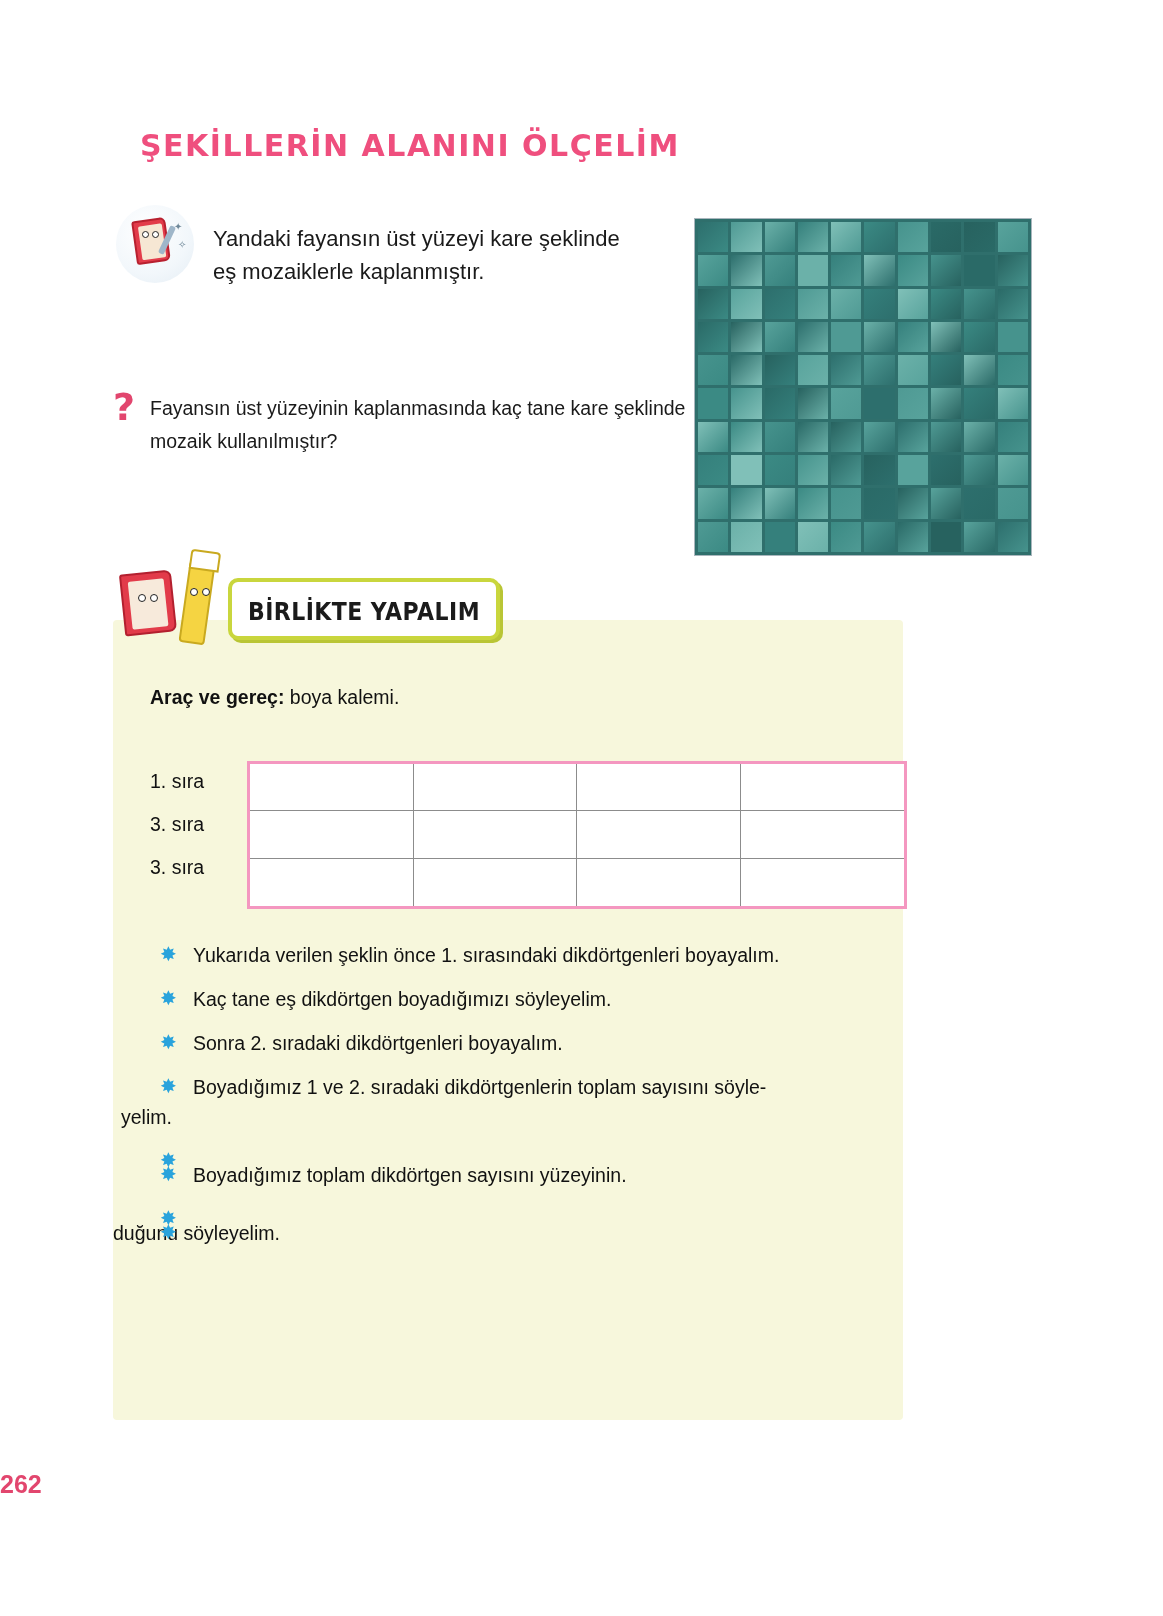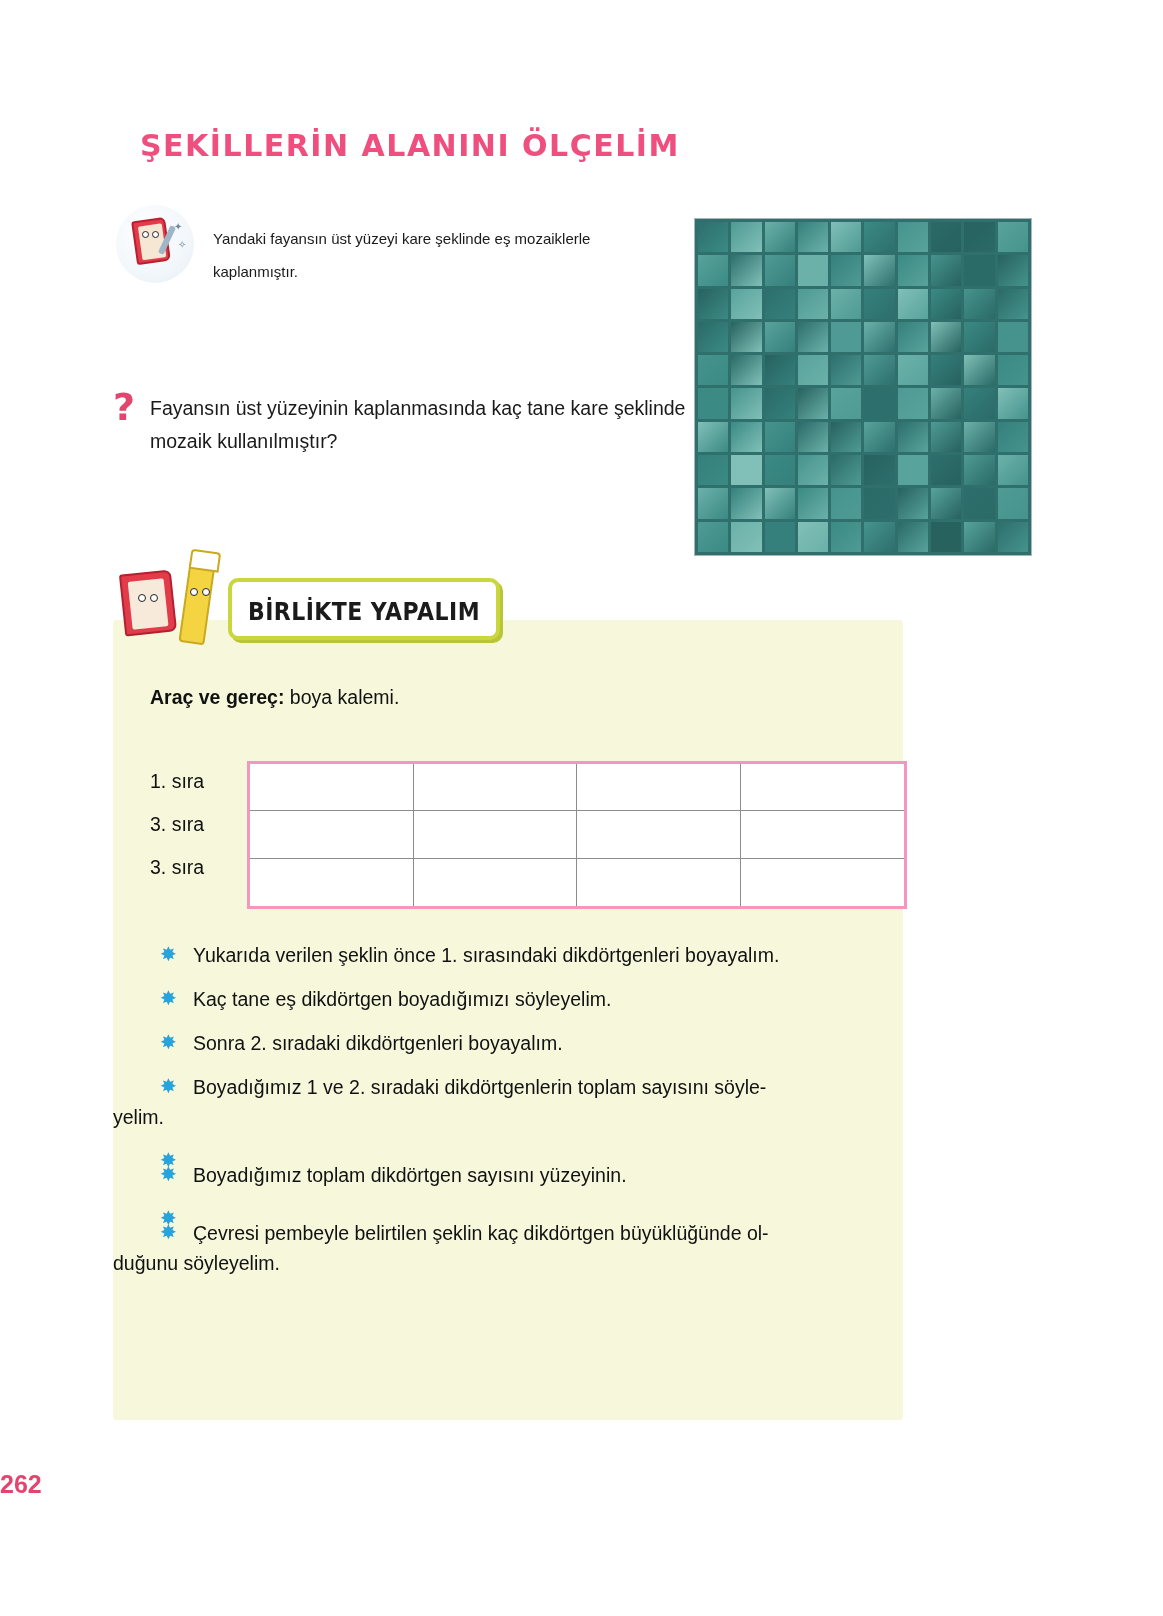--- a/index.html
+++ b/index.html
@@ -78,21 +78,21 @@
     color: #6f8899;
     font-size: 10px;
   }
 
   
   .intro-text {
     position: absolute;
     left: 213px;
     top: 222px;
     width: 430px;
-    font-size: 15px;
+    font-size: 22px;
     line-height: 33px;
     color: #1a1a1a;
   }
 
   
   .q-icon {
     position: absolute;
     left: 113px;
     top: 388px;
     font-family: "DejaVu Sans", sans-serif;
@@ -459,31 +459,30 @@
     <span class="cont">Kaç tane eş dikdörtgen boyadığımızı söyleyelim.</span>
   </div>
   <div class="bullet-item">
     <span class="star">✸</span>
     <span class="cont">Sonra 2. sıradaki dikdörtgenleri boyayalım.</span>
   </div>
   <div class="bullet-item" style="padding-bottom:0">
     <span class="star">✸</span>
     <span class="cont">Boyadığımız 1 ve 2. sıradaki dikdörtgenlerin toplam sayısını söyle-</span>
   </div>
-  <div style="padding:0 22px 14px 0;font-size:19.5px;line-height:30px;color:#111">yelim.</div>
+  <div style="padding:0 22px 14px 8px;font-size:19.5px;line-height:30px;color:#111">yelim.</div>
   <div class="bullet-item">
     <span class="star">✸</span>
   </div>
   <div class="bullet-item">
     <span class="star">✸</span>
     <span class="cont">Boyadığımız toplam dikdörtgen sayısını yüzeyinin.</span>
   </div>
   <div class="bullet-item">
     <span class="star">✸</span>
   </div>
   <div class="bullet-item" style="padding-bottom:0">
     <span class="star">✸</span>
-    <span class="cont">Çevresi pembeyle belirtilen şeklin kaç dikdörtgen büyüklüğünde ol-</span>
   </div>
   <div style="padding:0 22px 0 0;font-size:19.5px;line-height:30px;color:#111">duğunu söyleyelim.</div>
 </div>
 
 <div class="page-num">262</div>
 
 </body></html>

